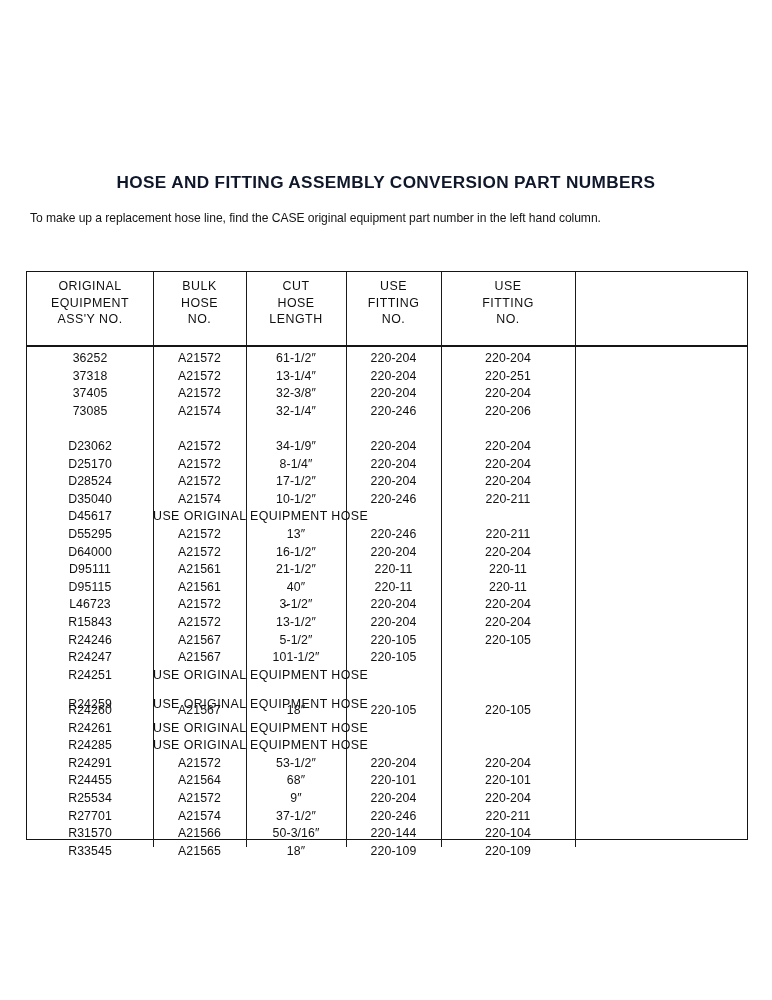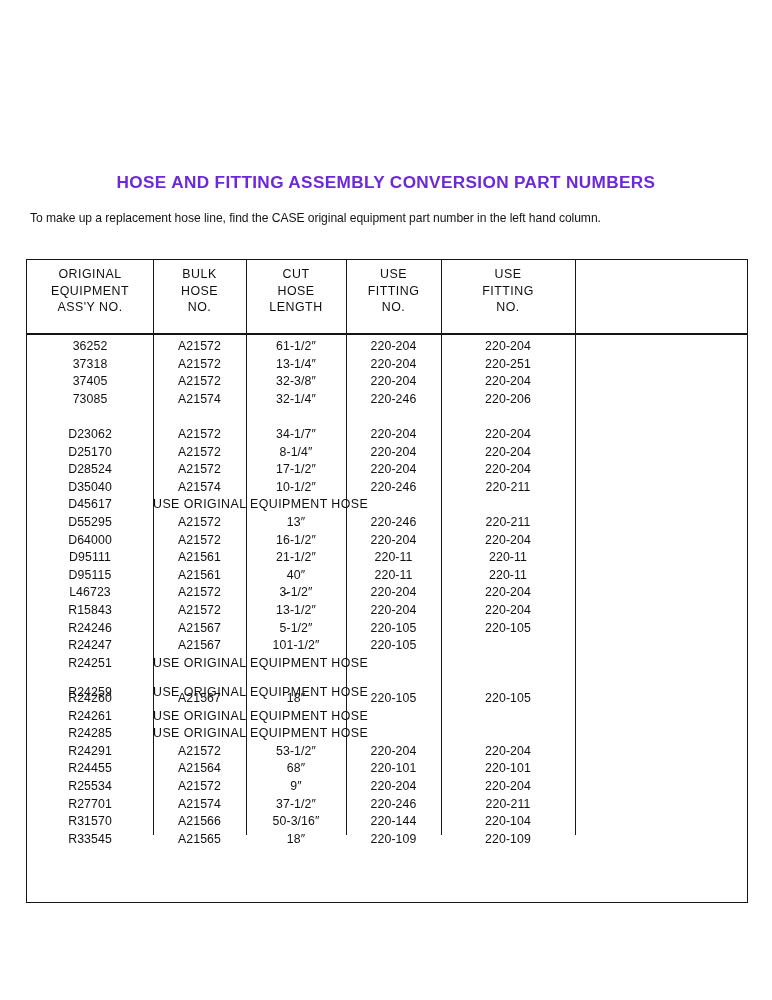--- a/index.html
+++ b/index.html
@@ -19,44 +19,44 @@
   
   #doc-title {
     position: absolute;
     left: 0;
     top: 172px;
     width: 772px;
     text-align: center;
     font-size: 17.2px;
     font-weight: bold;
     letter-spacing: 0.35px;
-    color: #6d28d9;
+    color: #0f172a;
     white-space: nowrap;
   }
 
   
   #intro {
     position: absolute;
     left: 30px;
     top: 210px;
     width: 716px;
     font-size: 12.1px;
     line-height: 16.2px;
     color: #141414;
     letter-spacing: -0.05px;
   }
   #intro .intro-line { display: block; white-space: nowrap; }
 
   
   #parts-table {
     position: absolute;
     left: 26px;
-    top: 259px;
+    top: 271px;
     width: 722px;
-    height: 644px;
+    height: 569px;
     border: 1.6px solid #151515;
     box-sizing: border-box;
     background: #fff;
   }
 
   
   .vrule {
     position: absolute;
     top: 0;
     width: 1.3px;
@@ -199,21 +199,21 @@
         <div class="cell c0">73085</div>
         <div class="cell c1">A21574</div>
         <div class="cell c2">32-1/4″</div>
         <div class="cell c3">220-246</div>
         <div class="cell c4">220-206</div>
         <div class="cell c5"></div>
       </div>
       <div class="row" style="top: 93px;">
         <div class="cell c0">D23062</div>
         <div class="cell c1">A21572</div>
-        <div class="cell c2">34-1/7″</div>
+        <div class="cell c2">34-1/9″</div>
         <div class="cell c3">220-204</div>
         <div class="cell c4">220-204</div>
         <div class="cell c5"></div>
       </div>
       <div class="row" style="top: 110.6px;">
         <div class="cell c0">D25170</div>
         <div class="cell c1">A21572</div>
         <div class="cell c2">8-1/4″</div>
         <div class="cell c3">220-204</div>
         <div class="cell c4">220-204</div>

